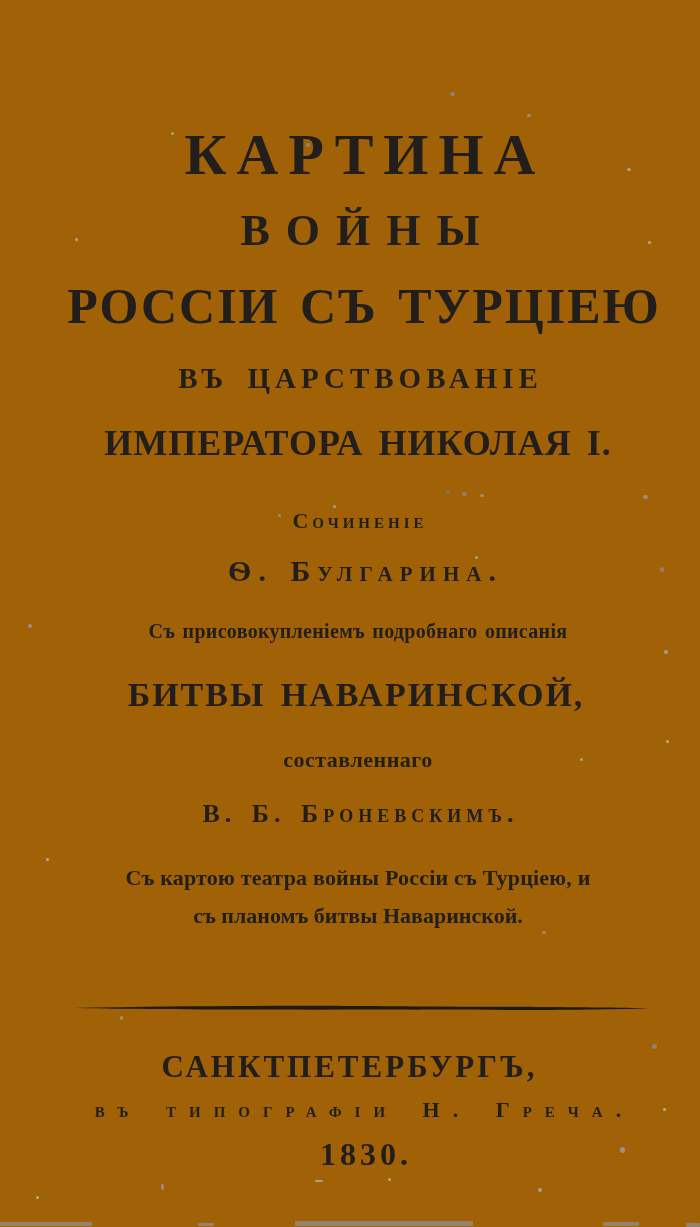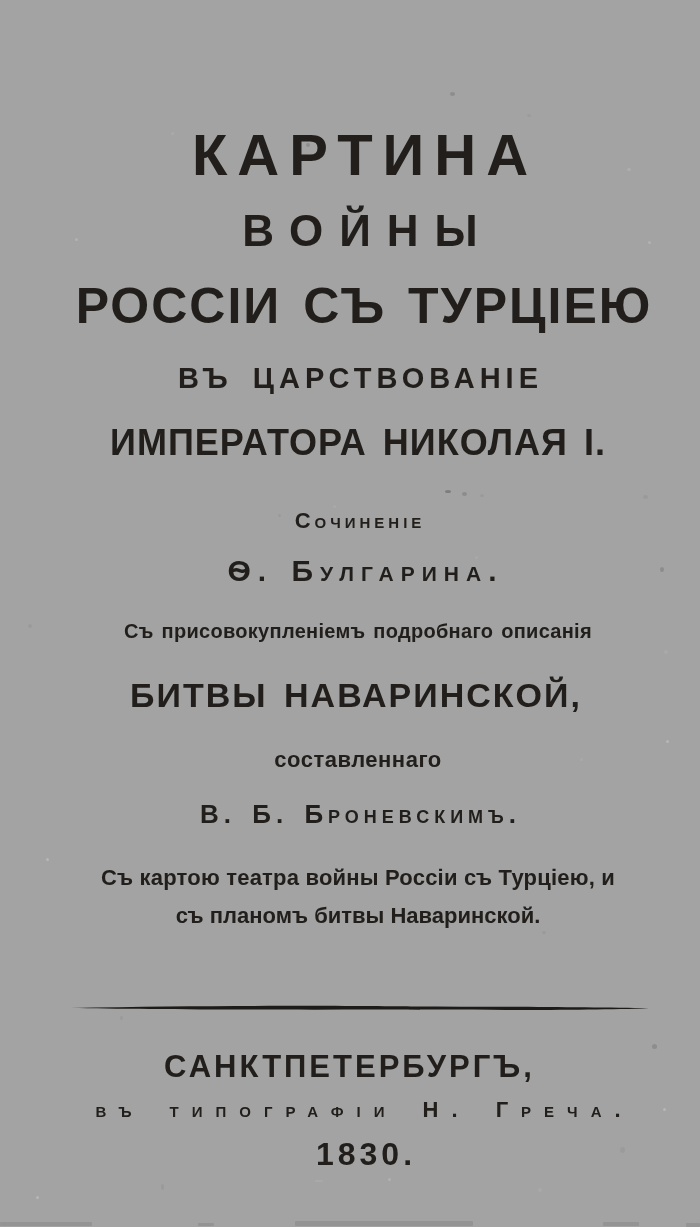--- a/index.html
+++ b/index.html
@@ -1,22 +1,22 @@
 <!DOCTYPE html>
 <html><head>
 <meta charset="utf-8">
 <style>
   html,body{margin:0;padding:0;background:#e8e8e6;}
   .page{
     position:relative;
     width:700px;height:1227px;
     margin:0 auto;
-    background:#a3a3a3;
+    background:#a16207;
     overflow:hidden;
-    font-family:Liberation Sans, sans-serif;
+    font-family:Liberation Serif, serif;
     color:#211e1b;
   }
   .line{
     position:absolute;left:0;width:700px;
     text-align:center;white-space:nowrap;
     line-height:1;color:#211e1b;
   }
   
   .t1{top:126px;font-size:58px;font-weight:700;letter-spacing:10px;text-indent:10px;transform:translateX(10px);}
   .t2{top:209px;font-size:44px;font-weight:700;letter-spacing:16px;text-indent:16px;transform:translateX(10px);}

